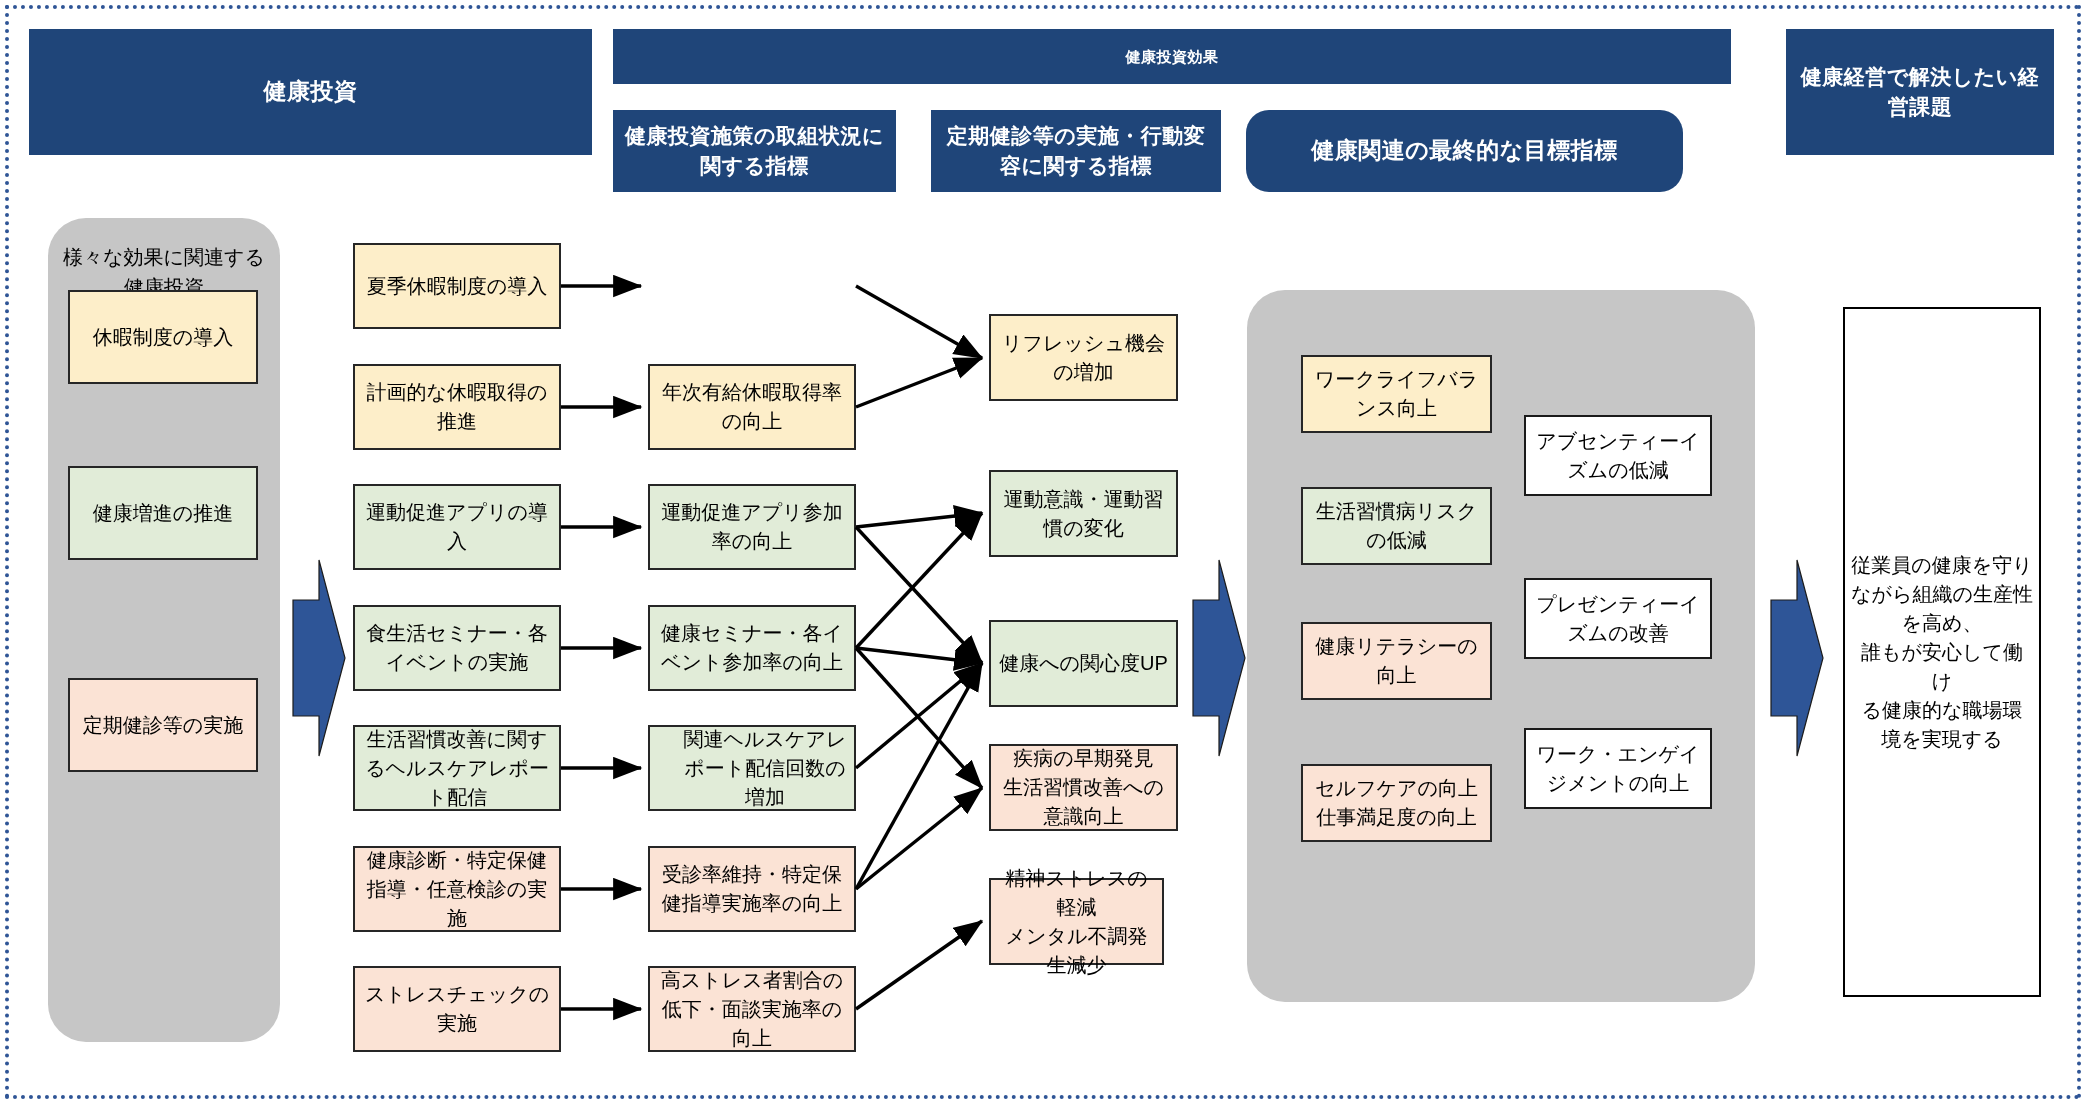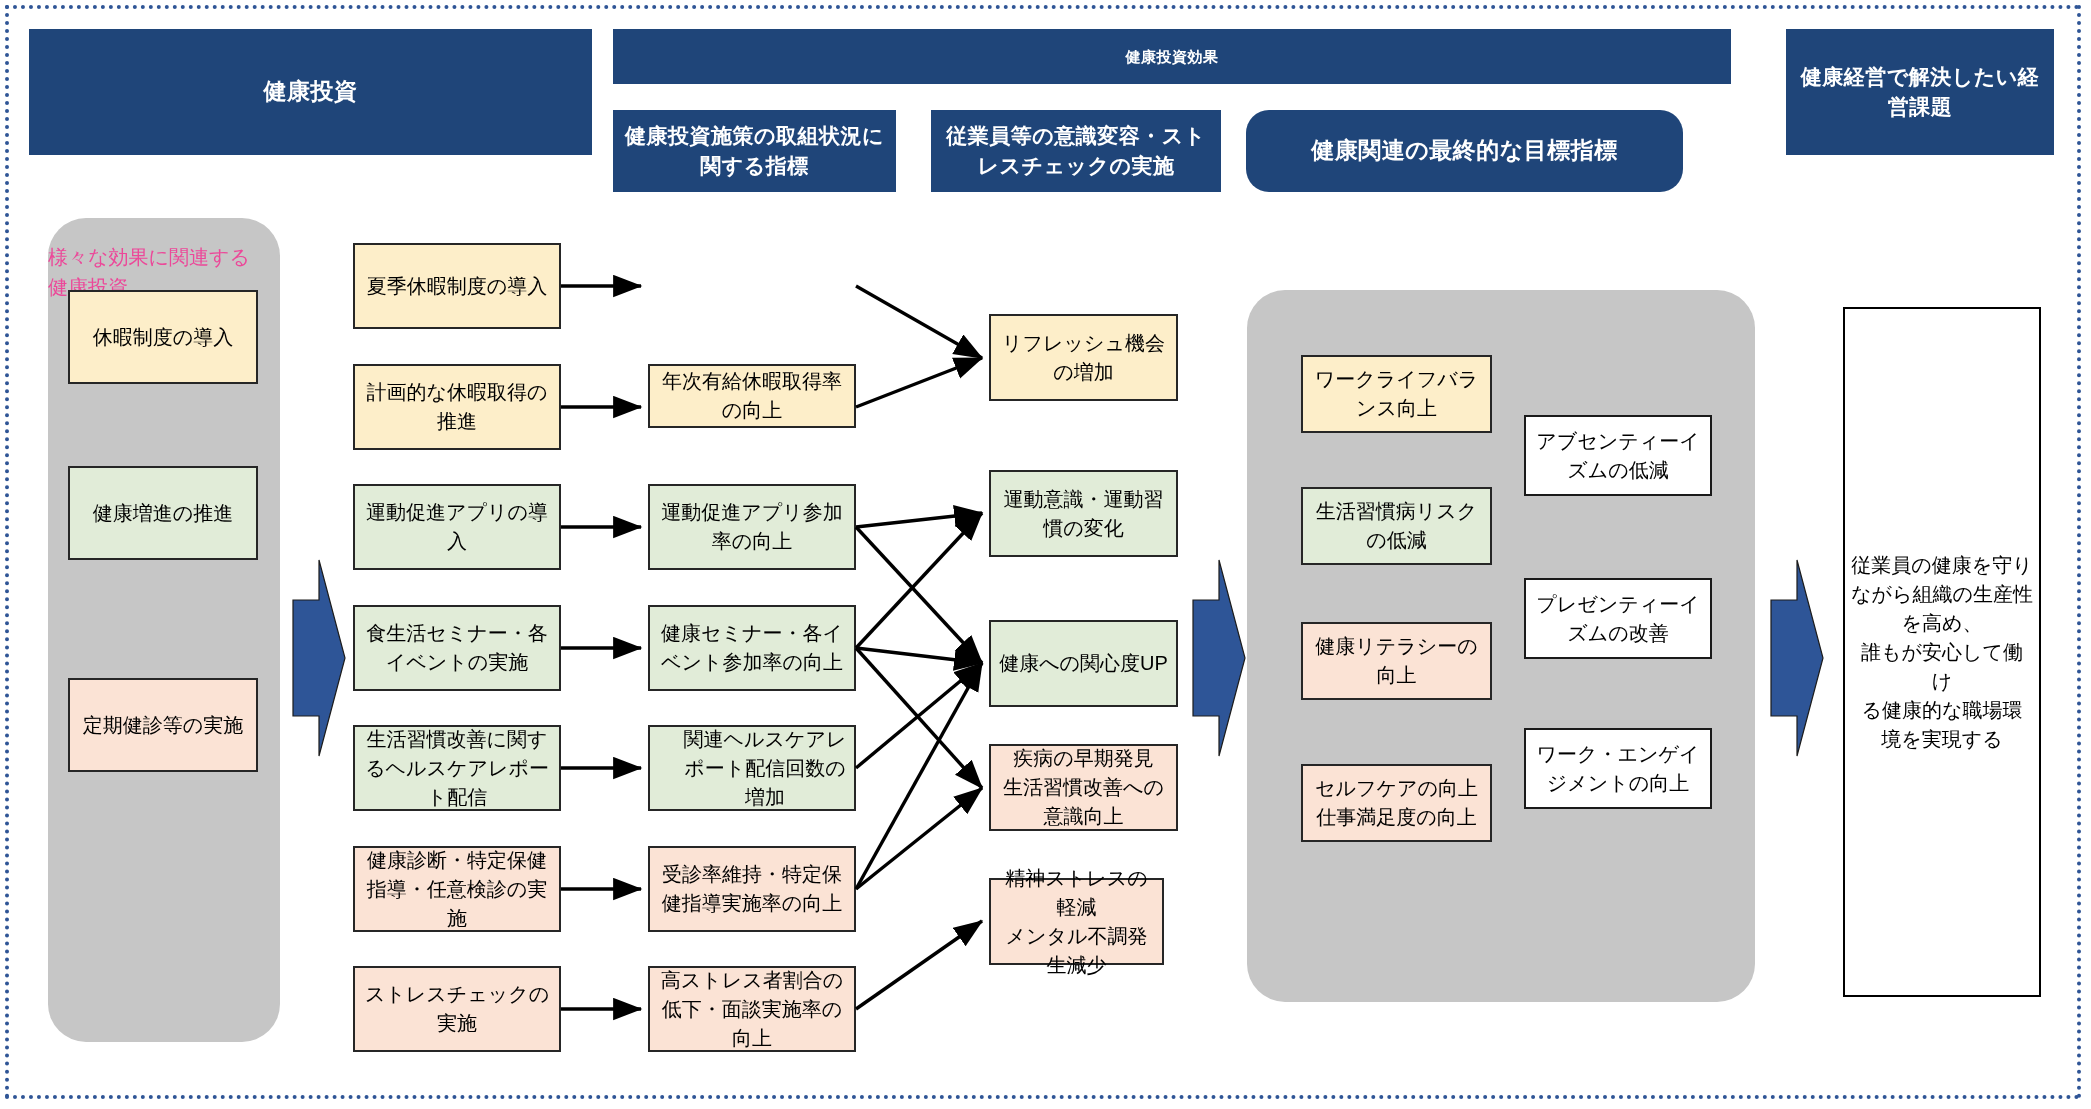--- a/index.html
+++ b/index.html
@@ -22,21 +22,21 @@
     display:flex;align-items:center;justify-content:center;text-align:center;
     font-weight:bold;line-height:1.45;box-sizing:border-box;
     padding:4px 10px;letter-spacing:.5px;
   }
 
   
   .grey-panel{
     position:absolute;background:#c6c6c6;border-radius:38px;box-sizing:border-box;
   }
   .grey-panel-title{
-    position:absolute;color:#ec4899;line-height:1.5;
+    position:absolute;text-align:center;color:#000000;line-height:1.5;
     font-size:20px;
   }
 
   
   .node{
     position:absolute;box-sizing:border-box;
     border:2px solid #262626;
     display:flex;align-items:center;justify-content:center;
     text-align:center;color:#000000;line-height:1.45;
     font-size:20px;padding:2px 6px;
@@ -58,21 +58,21 @@
 <div id="canvas">
 
   <div class="outer-frame"></div>
 
   <div class="hdr" style="left:29px;top:29px;width:563px;height:126px;font-size:23px;">健康投資</div>
 
   <div class="hdr" style="left:613px;top:29px;width:1118px;height:55px;font-size:15px;">健康投資効果</div>
 
   <div class="hdr" style="left:613px;top:110px;width:283px;height:82px;font-size:21px;">健康投資施策の取組状況に関する指標</div>
 
-  <div class="hdr" style="left:931px;top:110px;width:290px;height:82px;font-size:21px;">従業員等の意識変容・ストレスチェックの実施</div>
+  <div class="hdr" style="left:931px;top:110px;width:290px;height:82px;font-size:21px;">定期健診等の実施・行動変容に関する指標</div>
 
   <div class="hdr" style="left:1246px;top:110px;width:437px;height:82px;font-size:23px;border-radius:23px;">健康関連の最終的な目標指標</div>
 
   <div class="hdr" style="left:1786px;top:29px;width:268px;height:126px;font-size:21px;">健康経営で解決したい経営課題</div>
 
   <div class="grey-panel" style="left:48px;top:218px;width:232px;height:824px;"></div>
   <div class="grey-panel-title" style="left:48px;top:242px;width:232px;white-space:pre-line;">様々な効果に関連する
 健康投資</div>
 
   <div class="node n-yellow" style="left:68px;top:290px;width:190px;height:94px;">休暇制度の導入</div>
@@ -80,21 +80,21 @@
   <div class="node n-peach" style="left:68px;top:678px;width:190px;height:94px;">定期健診等の実施</div>
 
   <div class="node n-yellow" style="left:353px;top:243px;width:208px;height:86px;">夏季休暇制度の導入</div>
   <div class="node n-yellow" style="left:353px;top:364px;width:208px;height:86px;">計画的な休暇取得の推進</div>
   <div class="node n-green" style="left:353px;top:484px;width:208px;height:86px;">運動促進アプリの導入</div>
   <div class="node n-green" style="left:353px;top:605px;width:208px;height:86px;">食生活セミナー・各イベントの実施</div>
   <div class="node n-green" style="left:353px;top:725px;width:208px;height:86px;">生活習慣改善に関するヘルスケアレポート配信</div>
   <div class="node n-peach" style="left:353px;top:846px;width:208px;height:86px;">健康診断・特定保健指導・任意検診の実施</div>
   <div class="node n-peach" style="left:353px;top:966px;width:208px;height:86px;">ストレスチェックの実施</div>
 
-  <div class="node n-yellow" style="left:648px;top:364px;width:208px;height:64px;">年次有給休暇取得率の向上</div>
+  <div class="node n-yellow" style="left:648px;top:364px;width:208px;height:86px;">年次有給休暇取得率の向上</div>
   <div class="node n-green" style="left:648px;top:484px;width:208px;height:86px;">運動促進アプリ参加率の向上</div>
   <div class="node n-green" style="left:648px;top:605px;width:208px;height:86px;">健康セミナー・各イベント参加率の向上</div>
   <div class="node n-green" style="left:648px;top:725px;width:208px;height:86px;padding-left:32px;">関連ヘルスケアレポート配信回数の増加</div>
   <div class="node n-peach" style="left:648px;top:846px;width:208px;height:86px;">受診率維持・特定保健指導実施率の向上</div>
   <div class="node n-peach" style="left:648px;top:966px;width:208px;height:86px;">高ストレス者割合の低下・面談実施率の向上</div>
 
   <div class="node n-yellow" style="left:989px;top:314px;width:189px;height:87px;">リフレッシュ機会の増加</div>
   <div class="node n-green" style="left:989px;top:470px;width:189px;height:87px;">運動意識・運動習慣の変化</div>
   <div class="node n-green" style="left:989px;top:620px;width:189px;height:87px;">健康への関心度UP</div>
   <div class="node n-peach" style="left:989px;top:744px;width:189px;height:87px;white-space:pre-line;">疾病の早期発見

